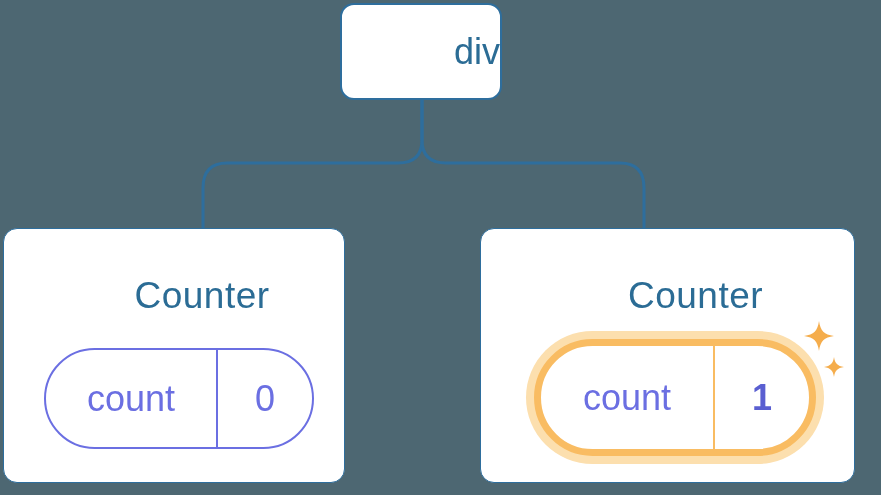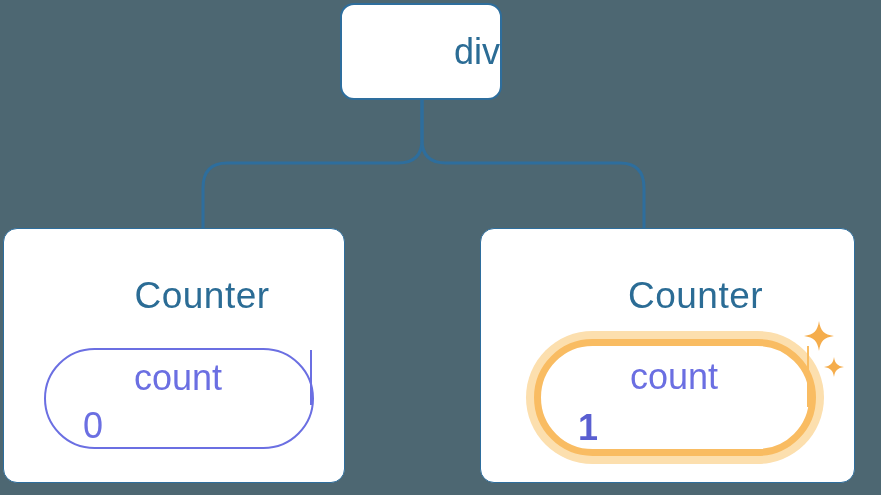--- a/index.html
+++ b/index.html
@@ -60,21 +60,20 @@
     margin-left: 28px;
   }
   .state-pill {
     position: absolute;
     display: flex;
     align-items: stretch;
     box-sizing: border-box;
     background: var(--node-bg, #FFFFFF);
     font-size: 36px;
     color: var(--state-purple, #6B6FE2);
-    flex-direction: column;
   }
   .state-pill.normal {
     left: 40px; top: 119px;
     width: 270px; height: 101px;
     border: 2px solid var(--state-purple, #6B6FE2);
     border-radius: 51px;
   }
   .state-pill.normal .state-key { border-right: 2px solid var(--state-purple, #6B6FE2); }
   .state-pill.highlighted {
     left: 53px; top: 110px;

